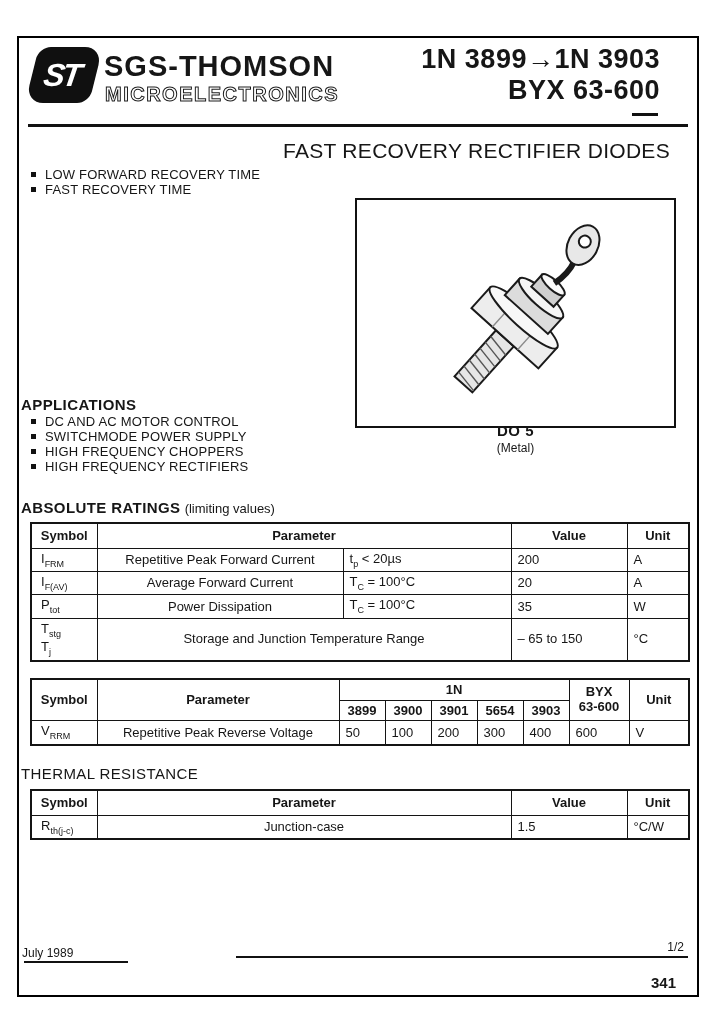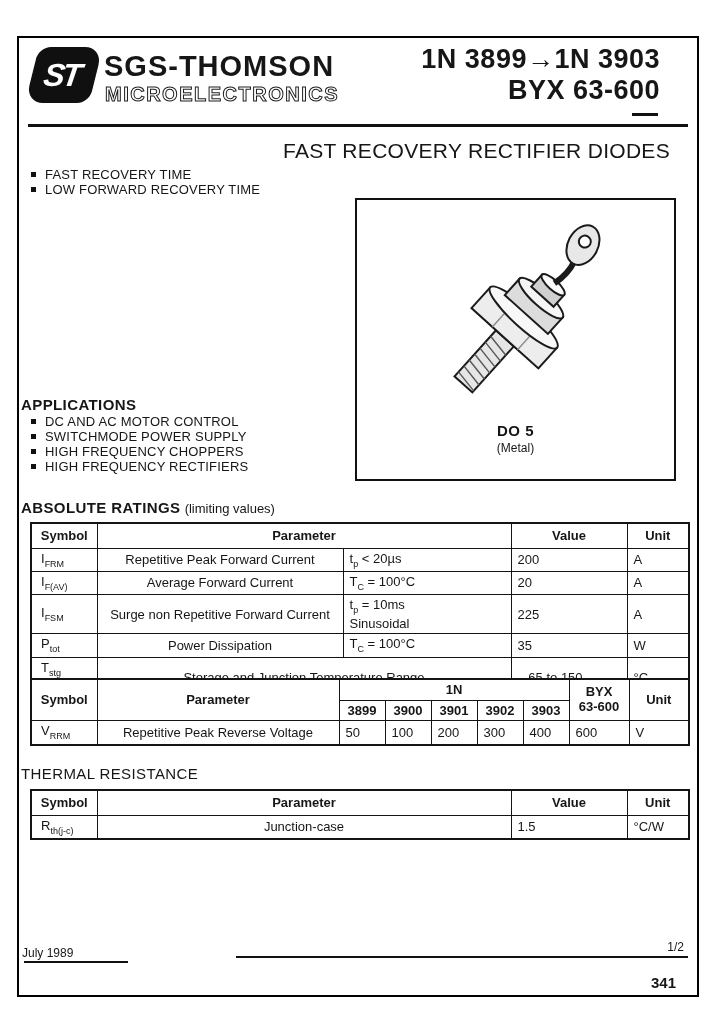--- a/index.html
+++ b/index.html
@@ -26,21 +26,21 @@
   .page-title { position:absolute; right:50px; top:139px; font-size:21px; letter-spacing:0.3px; }
 
   
   .features { position:absolute; left:31px; top:168px; }
   .apps-heading { position:absolute; left:21px; top:396px; font-size:15px; font-weight:bold; letter-spacing:0.4px; }
   .apps { position:absolute; left:31px; top:415px; }
   .list-item { display:flex; align-items:center; font-size:13px; letter-spacing:0.2px; line-height:13px; margin-bottom:2px; }
   .sq { width:5px; height:5px; background:#111; margin-right:9px; flex:0 0 auto; }
 
   
-  .pkg-box { position:absolute; left:355px; top:198px; width:321px; height:283px; border:2px solid #111; box-sizing:border-box; }
+  .pkg-box { position:absolute; left:355px; top:198px; width:321px; height:230px; border:2px solid #111; box-sizing:border-box; }
   .diode { display:block; margin:4px auto 0 auto; }
   .pkg-label { position:absolute; left:0; right:0; top:222px; text-align:center; }
   .pkg-name { font-size:15px; font-weight:bold; letter-spacing:0.5px; }
   .pkg-type { font-size:12px; margin-top:2px; }
 
   
   .abs-heading { position:absolute; left:21px; top:499px; font-size:15px; }
   .thermal-heading { position:absolute; left:21px; top:765px; font-size:15px; font-weight:normal; letter-spacing:0.4px; }
   .h-bold { font-weight:bold; letter-spacing:0.4px; }
   .h-note { font-weight:normal; font-size:13px; }
@@ -84,25 +84,25 @@
     <div>1N 3899→1N 3903</div>
     <div>BYX 63-600</div>
   </div>
   <div class="parts-dash"></div>
   <div class="header-rule"></div>
   <div class="page-title">FAST RECOVERY RECTIFIER DIODES</div>
 
   <div class="features">
     <div class="list-item">
       <span class="sq"></span>
+      <span>LOW FORWARD RECOVERY TIME</span>
+    </div>
+    <div class="list-item">
+      <span class="sq"></span>
       <span>FAST RECOVERY TIME</span>
-    </div>
-    <div class="list-item">
-      <span class="sq"></span>
-      <span>LOW FORWARD RECOVERY TIME</span>
     </div>
   </div>
 
   <div class="pkg-box">
     <svg class="diode" width="317" height="215" viewBox="0 0 317 215">
       <g transform="translate(168,112) rotate(42)" stroke="#1a1a1a" stroke-width="2" fill="#f0f0f0">
         <rect x="-12" y="30" width="24" height="62" fill="#e6e6e6"></rect>
         <g stroke-width="1.4" stroke="#555">
           <line x1="-12" y1="38" x2="12" y2="42"></line>
           <line x1="-12" y1="46" x2="12" y2="50"></line>
@@ -181,30 +181,20 @@
       <td class="unit">A</td>
     </tr>
     <tr>
       <td class="sym"><span>I</span><sub>F(AV)</sub></td>
       <td class="par">Average Forward Current</td>
       <td class="cond"><span>T</span><sub>C</sub><span> = 100°C</span></td>
       <td class="val">20</td>
       <td class="unit">A</td>
     </tr>
     <tr>
-      <td class="sym"><span>I</span><sub>FSM</sub></td>
-      <td class="par">Surge non Repetitive Forward Current</td>
-      <td class="cond">
-        <div><span>t</span><sub>p</sub><span> = 10ms</span></div>
-        <div>Sinusoidal</div>
-      </td>
-      <td class="val">225</td>
-      <td class="unit">A</td>
-    </tr>
-    <tr>
       <td class="sym"><span>P</span><sub>tot</sub></td>
       <td class="par">Power Dissipation</td>
       <td class="cond"><span>T</span><sub>C</sub><span> = 100°C</span></td>
       <td class="val">35</td>
       <td class="unit">W</td>
     </tr>
     <tr>
       <td class="sym">
         <div><span>T</span><sub>stg</sub></div>
         <div><span>T</span><sub>j</sub></div>
@@ -236,21 +226,21 @@
       <th rowspan="2" class="byx-cell">
         <div>BYX</div>
         <div>63-600</div>
       </th>
       <th rowspan="2">Unit</th>
     </tr>
     <tr>
       <th>3899</th>
       <th>3900</th>
       <th>3901</th>
-      <th>3902</th>
+      <th>5654</th>
       <th>3903</th>
     </tr>
     <tr>
       <td class="sym"><span>V</span><sub>RRM</sub></td>
       <td class="par">Repetitive Peak Reverse Voltage</td>
       <td class="num">50</td>
       <td class="num">100</td>
       <td class="num">200</td>
       <td class="num">300</td>
       <td class="num">400</td>

